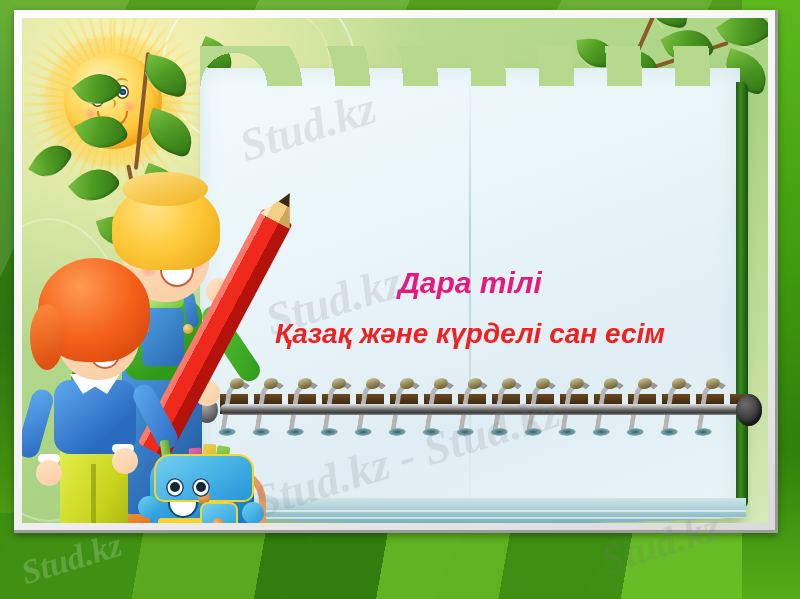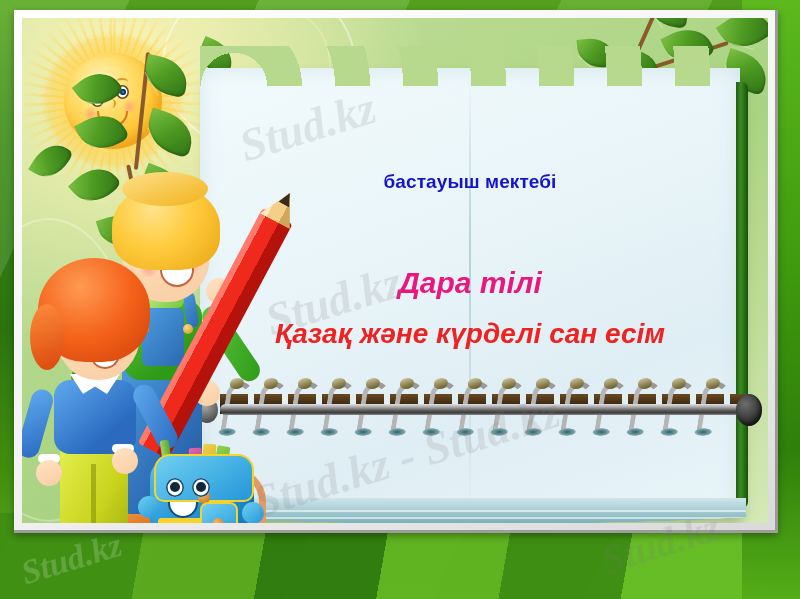--- a/index.html
+++ b/index.html
@@ -410,21 +410,20 @@
         <div class="ring" style="left:344px"></div>
         <div class="ring" style="left:378px"></div>
         <div class="ring" style="left:412px"></div>
         <div class="ring" style="left:446px"></div>
         <div class="ring" style="left:480px"></div>
         <div class="spiral-rod"></div>
         <div class="rod-cap"></div>
       </div>
 
       <div class="txt school-name">
-        <div>бастауыш мектебі</div>
       </div>
       <div class="txt subject">Дара тілі</div>
       <div class="txt topic">Қазақ және күрделі сан есім</div>
 
     </div>
 
     <div class="kids">
 
       <div class="boy">
         <div class="boy-shoe l"></div>

